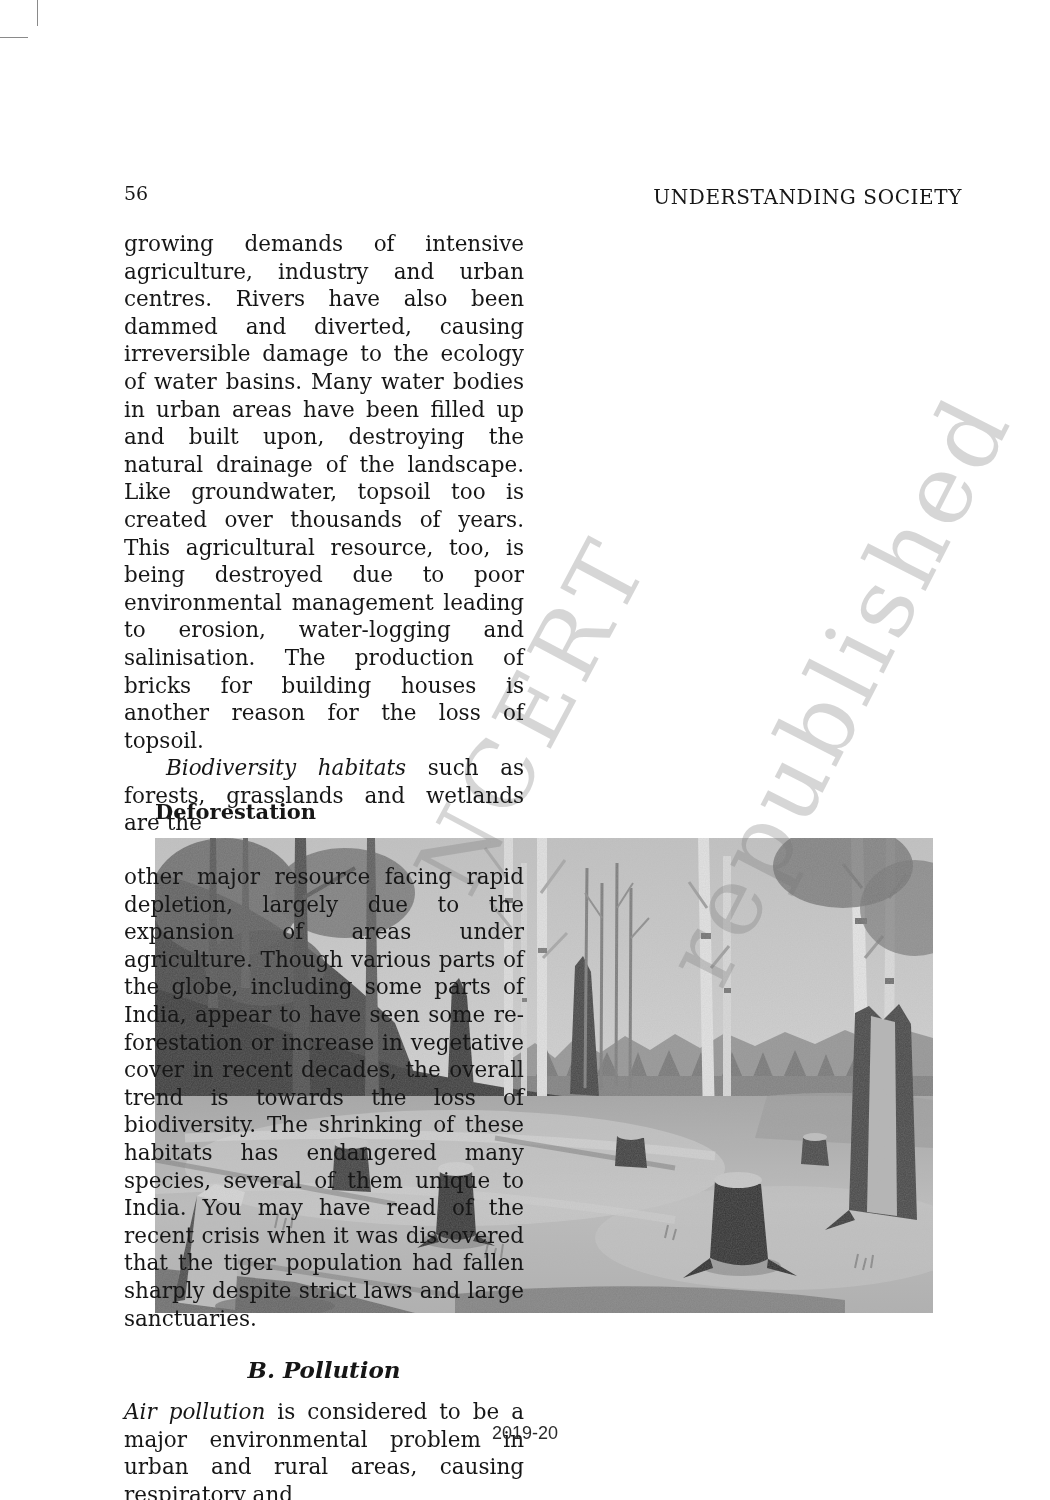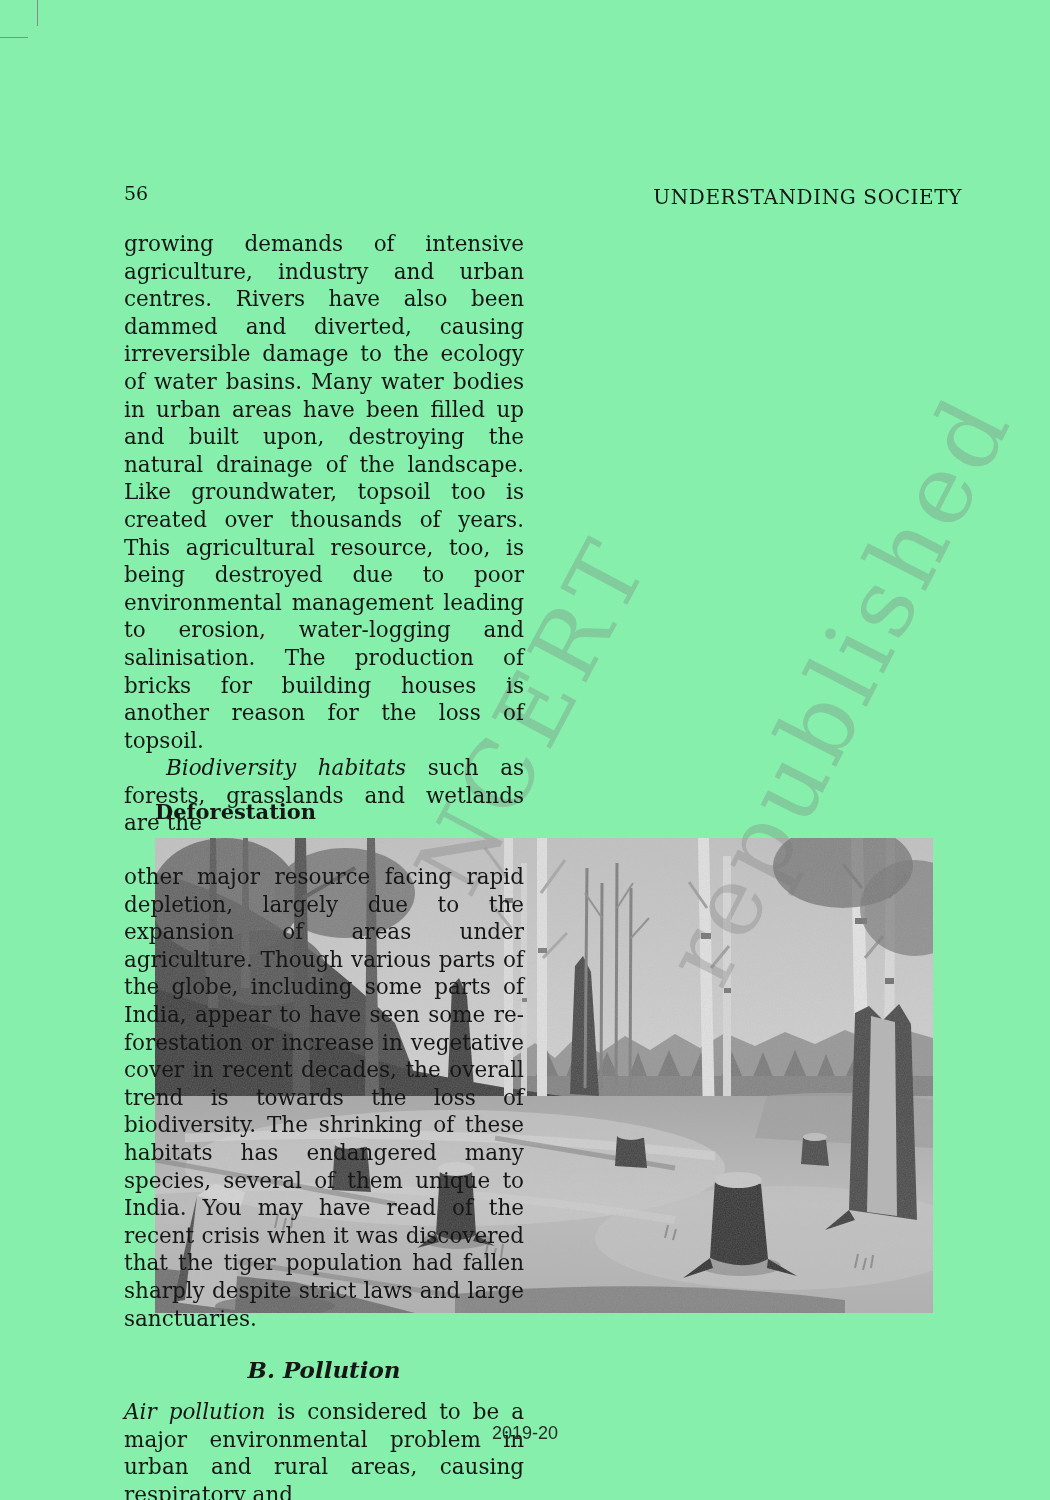--- a/index.html
+++ b/index.html
@@ -1,19 +1,19 @@
 <!DOCTYPE html>
 <html><head>
 <meta charset="utf-8">
 <style>
   html,body{margin:0;padding:0;background:#e9e9e9;}
   .page{
     position:relative;
     width:1050px;height:1500px;
-    background:#86efac;
+    background:#ffffff;
     overflow:hidden;
     font-family:"DejaVu Serif","Liberation Serif",serif;
     color:#161616;
     margin:0 auto;
   }
   
   .crop-v{position:absolute;left:37px;top:0;width:1px;height:26px;background:#8a8a8a;}
   .crop-h{position:absolute;left:0;top:37px;width:28px;height:1px;background:#8a8a8a;}
 
   

